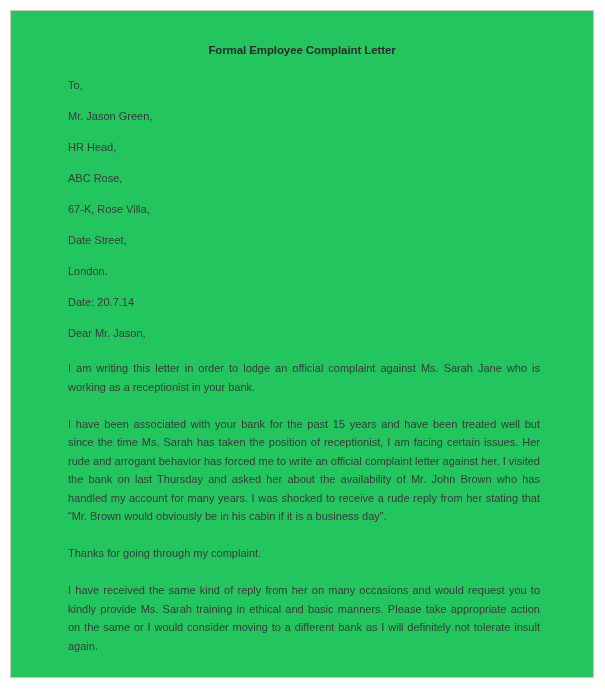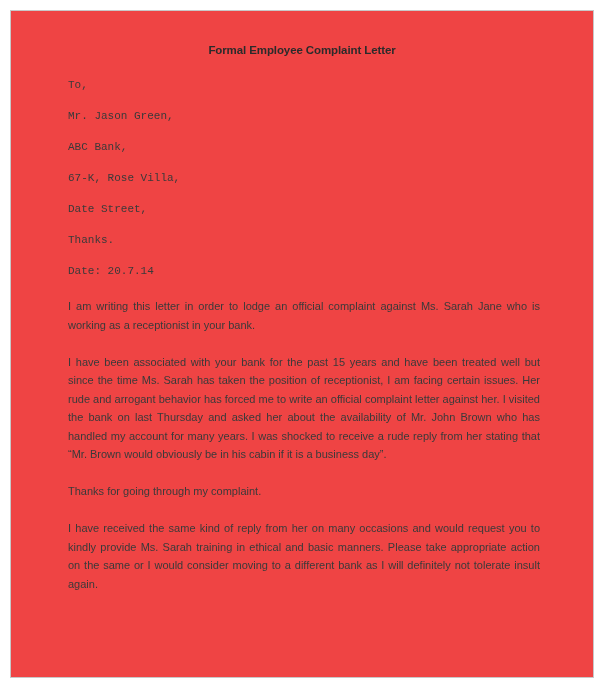--- a/index.html
+++ b/index.html
@@ -15,21 +15,21 @@
       font-family: "Liberation Sans", sans-serif;
       color: #333333;
     }
     .page {
       position: absolute;
       left: 10px;
       top: 10px;
       width: 584px;
       height: 668px;
       border: 1px solid #c8c8c8;
-      background: #ef4444;
+      background: #22c55e;
       box-sizing: border-box;
     }
     .title {
       position: absolute;
       left: 0;
       right: 0;
       top: 33px;
       text-align: center;
       font-size: 11.5px;
       font-weight: bold;
@@ -43,45 +43,46 @@
       width: 472px;
       font-size: 11px;
       line-height: 18.5px;
       color: #3a3a3a;
     }
     .addr-line {
       display: block;
       height: 31px;
       line-height: 18px;
       white-space: nowrap;
-      font-family: Liberation Mono, monospace;
     }
     .para {
       margin: 0 0 18.5px 0;
       text-align: justify;
     }
     .para.first {
       margin-top: 4px;
     }
   </style>
 </head>
 <body>
 
 <div class="page">
   <div class="title">Formal Employee Complaint Letter</div>
 
   <div class="content">
     <div>
       <span class="addr-line">To,</span>
       <span class="addr-line">Mr. Jason Green,</span>
-      <span class="addr-line">ABC Bank,</span>
+      <span class="addr-line">HR Head,</span>
+      <span class="addr-line">ABC Rose,</span>
       <span class="addr-line">67-K, Rose Villa,</span>
       <span class="addr-line">Date Street,</span>
-      <span class="addr-line">Thanks.</span>
+      <span class="addr-line">London.</span>
       <span class="addr-line">Date: 20.7.14</span>
+      <span class="addr-line">Dear Mr. Jason,</span>
     </div>
 
     <p class="para first">I am writing this letter in order to lodge an official complaint against Ms. Sarah Jane who is working as a receptionist in your bank.</p>
     <p class="para">I have been associated with your bank for the past 15 years and have been treated well but since the time Ms. Sarah has taken the position of receptionist, I am facing certain issues. Her rude and arrogant behavior has forced me to write an official complaint letter against her. I visited the bank on last Thursday and asked her about the availability of Mr. John Brown who has handled my account for many years. I was shocked to receive a rude reply from her stating that “Mr. Brown would obviously be in his cabin if it is a business day”.</p>
     <p class="para">Thanks for going through my complaint.</p>
     <p class="para">I have received the same kind of reply from her on many occasions and would request you to kindly provide Ms. Sarah training in ethical and basic manners. Please take appropriate action on the same or I would consider moving to a different bank as I will definitely not tolerate insult again.</p>
   </div>
 </div>
 
 </body></html>

